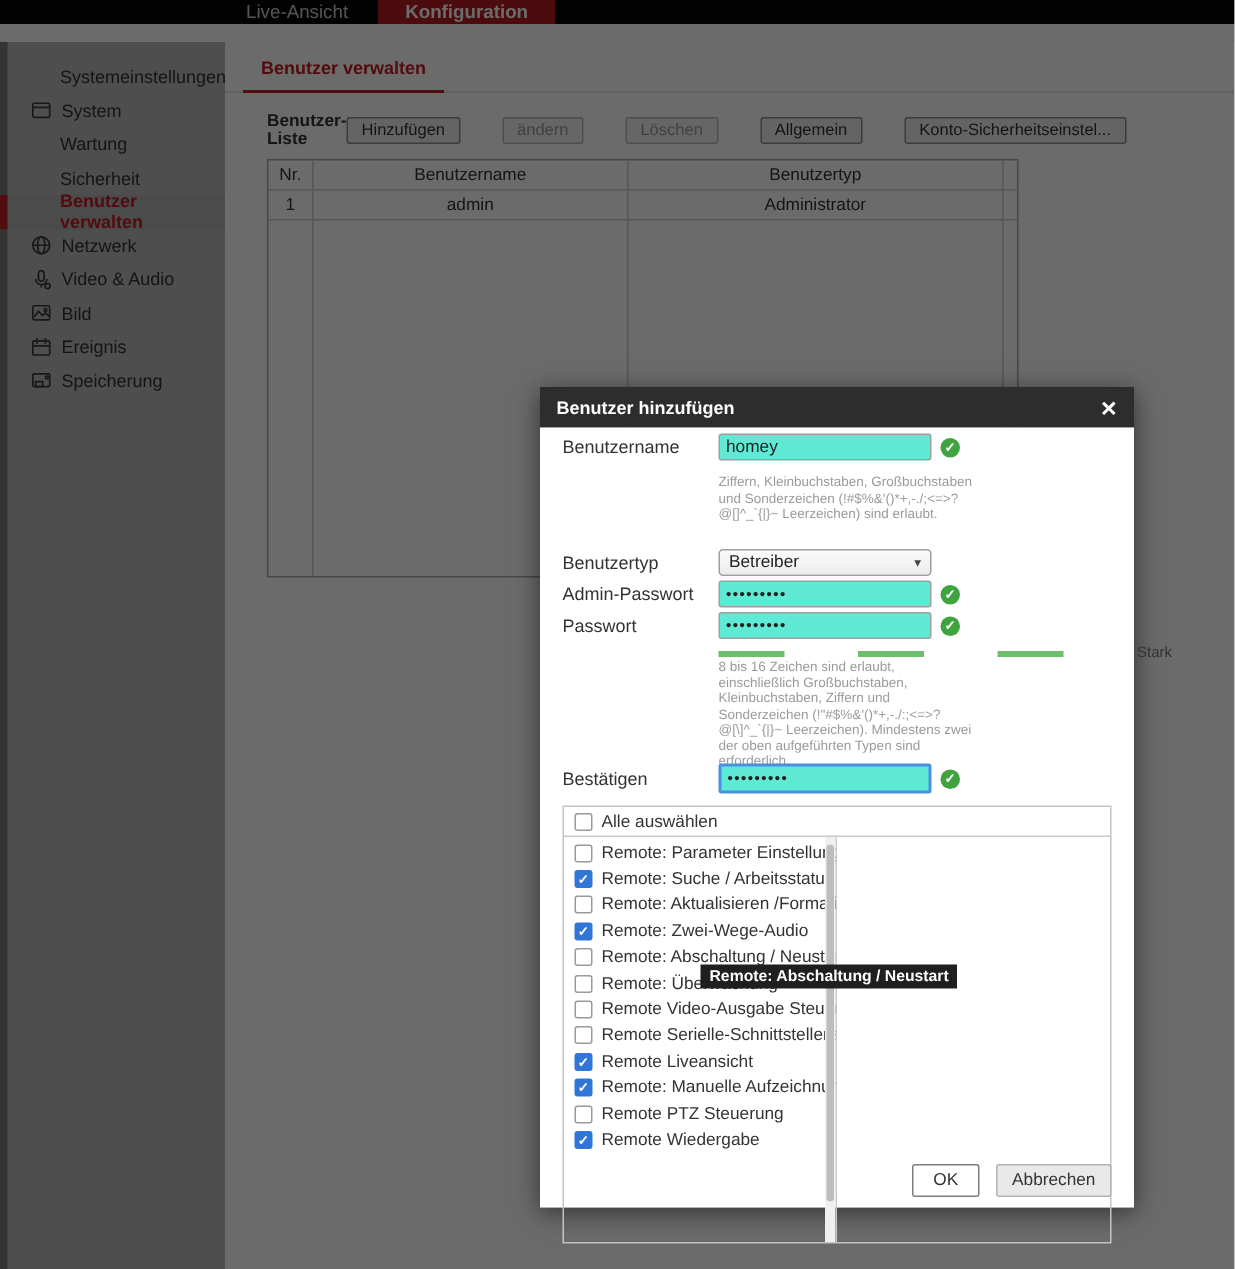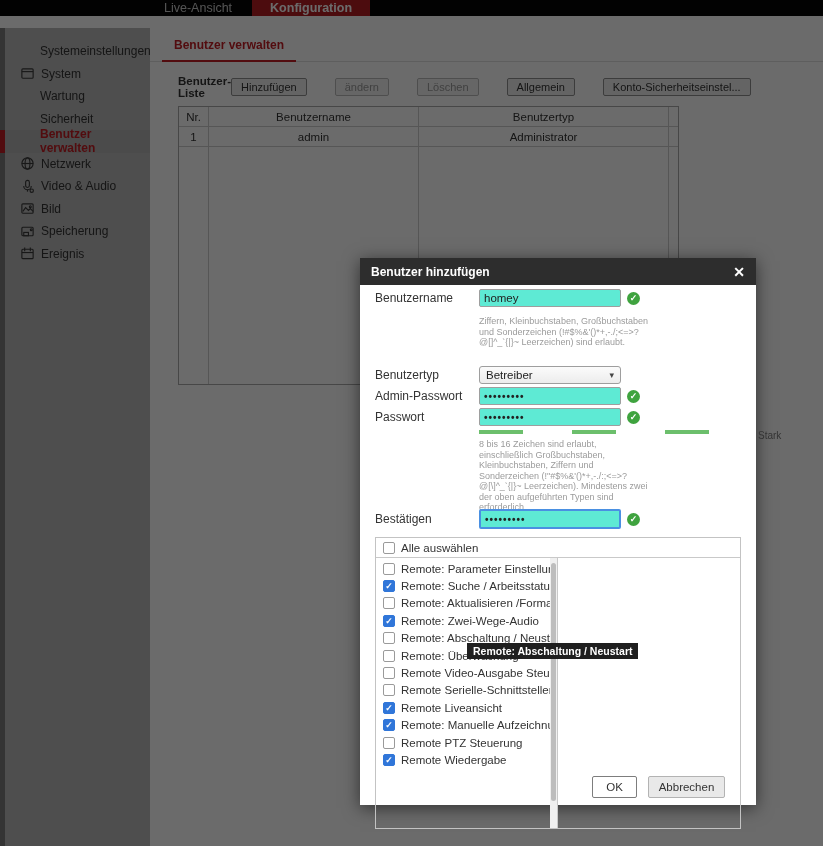--- a/index.html
+++ b/index.html
@@ -50,39 +50,39 @@
   .frow { position:absolute; left:15px; display:flex; align-items:center; }
   .flabel { width:104px; font-size:12px; color:#333; flex:none; }
   .tinput { width:142px; height:18px; border:1px solid #9e9e9e; border-radius:2px; font-size:11.5px; padding:0 4px; color:#222; display:flex; align-items:center; background:#5eead4; flex:none; overflow:hidden; }
   .tinput.pw { font-weight:bold; letter-spacing:1px; font-size:10px; }
   .tinput.focused { border:2px solid #4a90e2; height:20px; }
   .gcheck { width:13px; height:13px; border-radius:50%; background:#3fa33f; margin-left:6px; flex:none; display:flex; align-items:center; justify-content:center; }
   .gcheck::after { content:'✓'; color:#fff; font-size:9px; font-weight:bold; }
   .selectbox { width:142px; height:18px; border:1px solid #9e9e9e; border-radius:3px; background:linear-gradient(#fbfbfb,#ececec); font-size:11.5px; color:#222; display:flex; align-items:center; padding:0 6px; flex:none; cursor:pointer; }
   .selectbox .chev { margin-left:auto; font-size:9px; color:#444; }
   .hint { position:absolute; left:119px; width:172px; font-size:9px; line-height:1.17; color:#9b9b9b; }
-  .strow { position:absolute; left:119px; display:flex; align-items:flex-start;gap:44px; }
+  .strow { position:absolute; left:119px; display:flex; align-items:center;gap:44px; }
   .seg { width:44px; height:4px; background:#6cbf6c; margin-right:5px; }
   .stark { font-size:10px; color:#333; margin-left:0; }
 
   .perm { position:absolute; left:15px; top:252px; width:366px; height:292px; border:1px solid #c3c3c3; font-size:11.5px; color:#333; }
   .perm-head { height:20px; border-bottom:1px solid #c9c9c9; display:flex; align-items:center; padding-left:7px; }
   .perm-cols { position:absolute; top:20px; bottom:0; left:0; right:0; display:flex; }
   .perm-left { width:182px; border-right:1px solid #c9c9c9; position:relative; padding-top:2px; overflow:hidden; }
   .perm-right { flex:1; }
   .perm-item { height:17.4px; display:flex; align-items:center; padding-left:7px; white-space:nowrap; cursor:pointer; }
   .cbox { width:12px; height:12px; border:1px solid #9a9a9a; border-radius:2px; background:#fff; margin-right:6px; flex:none; display:flex; align-items:center; justify-content:center; }
   .cbox::after { content:'✓'; font-size:9px; font-weight:bold; color:#fff; opacity:0; }
   .checked .cbox { background:#3076d9; border-color:#3076d9; }
   .checked .cbox::after { opacity:1; }
   .vscroll { position:absolute; right:0; top:0; bottom:0; width:7px; background:#f0f0f0; }
   .vthumb { position:absolute; left:1px; right:1px; top:5px; height:88%; background:#bdbdbd; border-radius:3px; }
   .ptooltip { position:absolute; left:91px; top:105px; background:#1f1f1f; color:#fff; font-weight:bold; font-size:10.5px; padding:2px 6px; white-space:nowrap; z-index:3; }
 
-  .mfooter { position:absolute; top:491px; right:31px; display:flex; gap:11px; }
+  .mfooter { position:absolute; top:491px; right:15px; display:flex; gap:11px; }
   .btn-ok { min-width:45px; height:22px; background:#fff; border:1px solid #7d7d7d; border-radius:2px; font-size:11.5px; color:#333; display:flex; align-items:center; justify-content:center; padding:0 8px; cursor:pointer; }
   .btn-cancel { min-width:77px; height:22px; background:#e9e9e9; border:1px solid #b3b3b3; border-radius:2px; font-size:11.5px; color:#333; display:flex; align-items:center; justify-content:center; padding:0 8px; cursor:pointer; }
 </style>
 </head>
 <body>
 
 <div class="page">
 
   <div class="topbar">
     <div class="nav-live">Live-Ansicht</div>
@@ -138,37 +138,37 @@
             <rect x="2" y="3" width="12" height="10" rx="1"></rect>
             <path d="M3 11 l3-4 3 3 2-2 3 3"></path>
             <circle cx="11" cy="6" r="1"></circle>
           </svg>
       </span>
       <span>Bild</span>
     </div>
     <div class="side-item">
       <span class="sicon">
         <svg width="15" height="15" viewBox="0 0 16 16">
-            <rect x="2" y="3.5" width="12" height="9" rx="1"></rect>
-            <rect x="4" y="9" width="5" height="3.5"></rect>
-            <circle cx="12" cy="6" r="1"></circle>
-          </svg>
-      </span>
-      <span>Speicherung</span>
-    </div>
-    <div class="side-item">
-      <span class="sicon">
-        <svg width="15" height="15" viewBox="0 0 16 16">
             <rect x="2" y="3.5" width="12" height="10" rx="1"></rect>
             <line x1="5" y1="1.5" x2="5" y2="5.5"></line>
             <line x1="11" y1="1.5" x2="11" y2="5.5"></line>
             <line x1="2" y1="7" x2="14" y2="7"></line>
           </svg>
       </span>
       <span>Ereignis</span>
+    </div>
+    <div class="side-item">
+      <span class="sicon">
+        <svg width="15" height="15" viewBox="0 0 16 16">
+            <rect x="2" y="3.5" width="12" height="9" rx="1"></rect>
+            <rect x="4" y="9" width="5" height="3.5"></rect>
+            <circle cx="12" cy="6" r="1"></circle>
+          </svg>
+      </span>
+      <span>Speicherung</span>
     </div>
   </div>
 
   <div class="content">
     <div class="tabbar">
       <div class="tab active">Benutzer verwalten</div>
     </div>
 
     <div class="table-wrap">
       <div class="toolbar">

